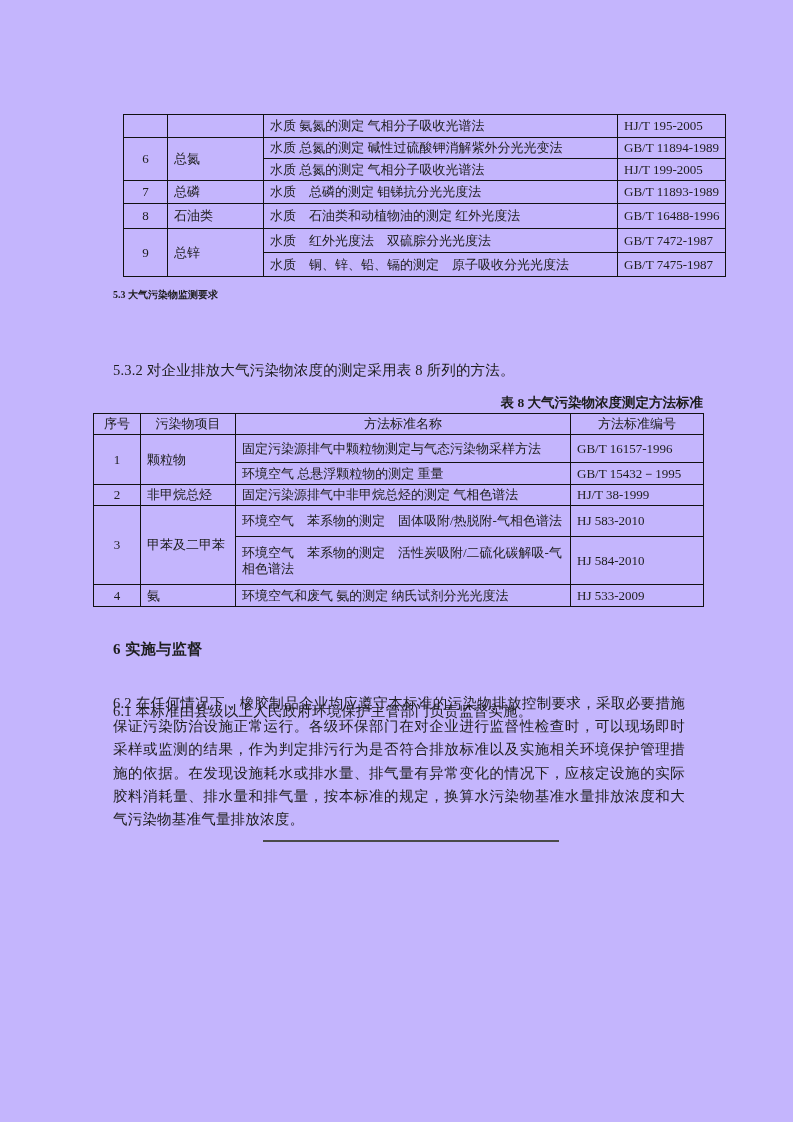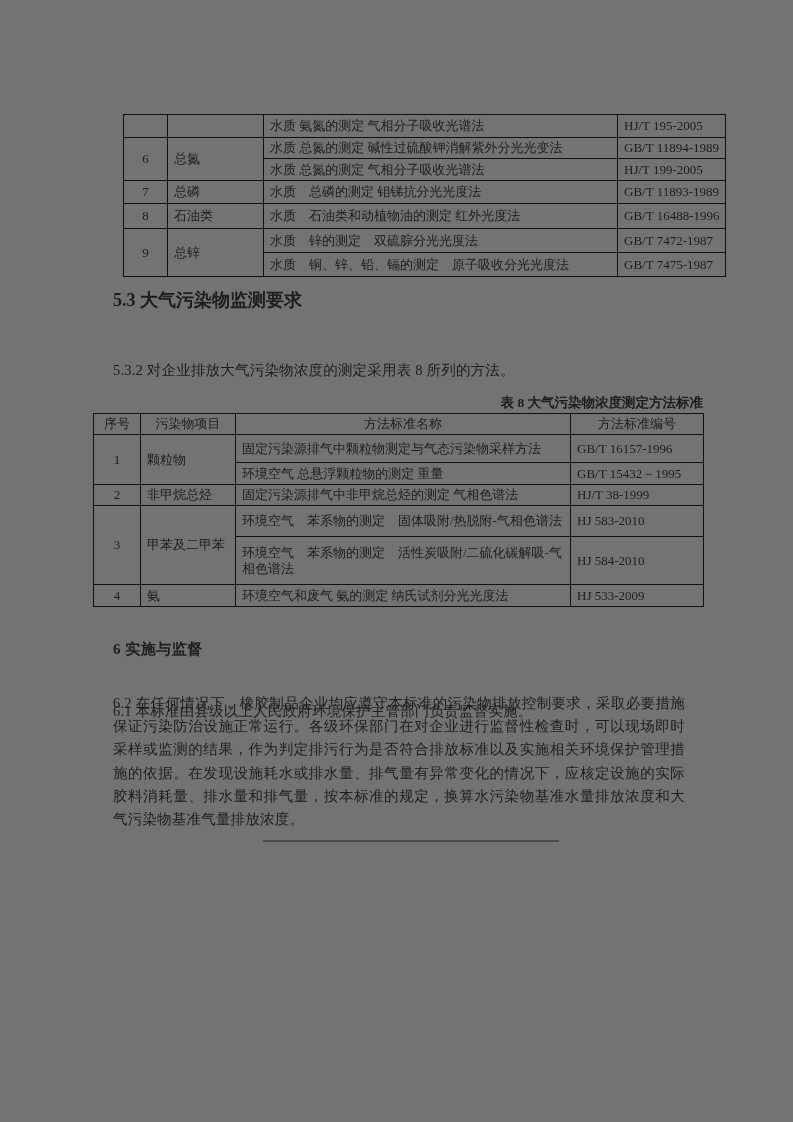--- a/index.html
+++ b/index.html
@@ -1,18 +1,18 @@
 <!DOCTYPE html>
 <html><head>
 <meta charset="utf-8">
 <style>
   html,body { margin:0; padding:0; background:#888; }
   .page {
     position:relative; width:793px; height:1122px; margin:0 auto;
-    background:#737373; overflow:hidden;
+    background:#c4b5fd; overflow:hidden;
     font-family:"Liberation Serif","DejaVu Serif",serif;
     color:#1d1d1d;
   }
   
   table.tbl {
     position:absolute; border-collapse:collapse; table-layout:fixed;
     font-size:13px; color:#1d1d1d;
   }
   table.tbl td, table.tbl th {
     border:1px solid #111; padding:0 6px; line-height:16px;
@@ -21,21 +21,21 @@
   table.water { left:123px; top:114px; width:602px; }
   table.t8    { left:93px;  top:413px; width:610px; }
   td.cno  { text-align:center; padding:0 2px; }
   td.item { text-align:left; }
   td.meth { text-align:left; }
   td.code { text-align:left; white-space:nowrap; }
   tr.hdr td { text-align:center; }
   td.wrapcell { line-height:24px; }
   
   .abs { position:absolute; }
-  .h-bold { font-weight:bold; font-size:18px; }
+  .h-bold { font-weight:bold; font-size:10px; }
   .para {
     left:113px; width:572px; font-size:14.5px; line-height:23.2px;
     text-align:justify; letter-spacing:0.2px;
   }
   .caption {
     left:93px; width:610px; text-align:right; font-weight:bold;
     font-size:13.5px;
   }
   .sec6-h { font-size:15px; font-weight:bold; letter-spacing:0.5px; }
   .endline { background:#4a4a4a; height:2px; }
@@ -78,21 +78,21 @@
     </tr>
     <tr style="height:25px">
       <td class="cno">8</td>
       <td class="item">石油类</td>
       <td class="meth">水质　石油类和动植物油的测定 红外光度法</td>
       <td class="code">GB/T 16488-1996</td>
     </tr>
     <tr style="height:24px">
       <td class="cno" rowspan="2">9</td>
       <td class="item" rowspan="2">总锌</td>
-      <td class="meth">水质　锌的测定　双硫腙分光光度法</td>
+      <td class="meth">水质　红外光度法　双硫腙分光光度法</td>
       <td class="code">GB/T 7472-1987</td>
     </tr>
     <tr style="height:24px">
       <td class="meth">水质　铜、锌、铅、镉的测定　原子吸收分光光度法</td>
       <td class="code">GB/T 7475-1987</td>
     </tr>
   </tbody>
     </table>
 
   <div class="abs h-bold" style="left:113px; top:288px;">5.3 大气污染物监测要求</div>

